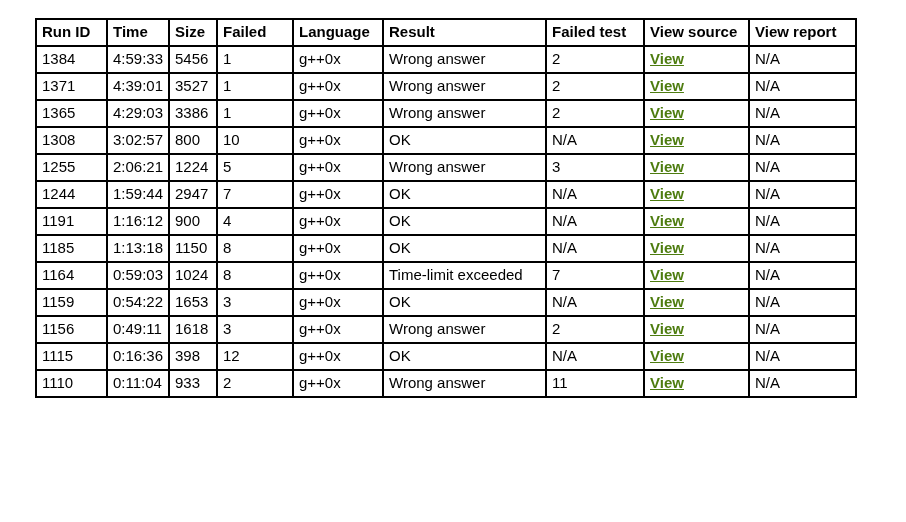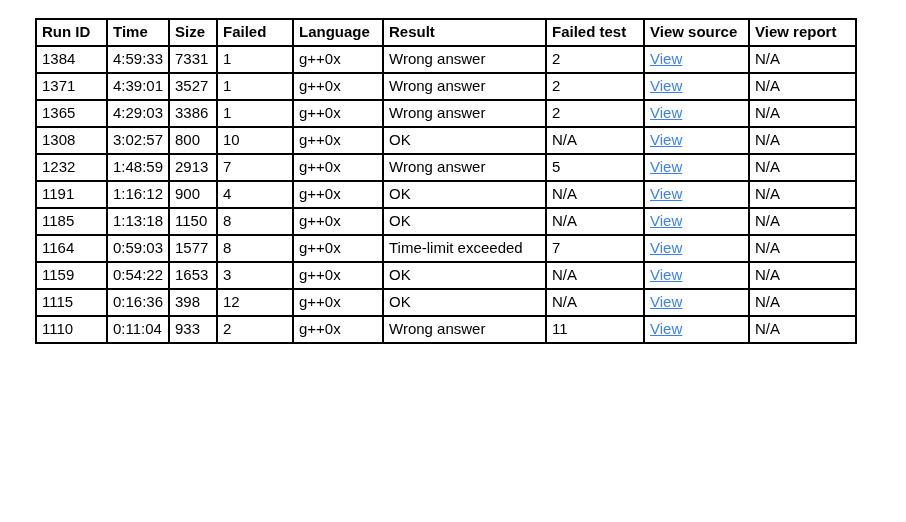--- a/index.html
+++ b/index.html
@@ -42,23 +42,24 @@
   .col-runid   { width: 71px;  }
   .col-time    { width: 62px;  }
   .col-size    { width: 48px;  }
   .col-problem { width: 76px;  }
   .col-lang    { width: 90px;  }
   .col-result  { width: 163px; }
   .col-failed  { width: 98px;  }
   .col-vsource { width: 105px; }
   .col-vreport { width: 107px; }
   a.view-link {
-    color: #3b82f6;
+    color: #4d7c0f;
     text-decoration: underline;
     cursor: pointer;
+    font-weight: bold;
   }
 </style>
 </head>
 <body>
 
 <div class="table-wrap">
   <table class="runs">
     <colgroup>
       <col class="col-runid">
       <col class="col-time">
@@ -80,21 +81,21 @@
         <th>Result</th>
         <th>Failed test</th>
         <th>View source</th>
         <th>View report</th>
       </tr>
     </thead>
     <tbody id="runs-body">
         <tr>
           <td>1384</td>
           <td>4:59:33</td>
-          <td>7331</td>
+          <td>5456</td>
           <td>1</td>
           <td>g++0x</td>
           <td>Wrong answer</td>
           <td>2</td>
           <td><a class="view-link" href="#">View</a></td>
           <td>N/A</td>
         </tr>
         <tr>
           <td>1371</td>
           <td>4:39:01</td>
@@ -122,27 +123,38 @@
           <td>3:02:57</td>
           <td>800</td>
           <td>10</td>
           <td>g++0x</td>
           <td>OK</td>
           <td>N/A</td>
           <td><a class="view-link" href="#">View</a></td>
           <td>N/A</td>
         </tr>
         <tr>
-          <td>1232</td>
-          <td>1:48:59</td>
-          <td>2913</td>
+          <td>1255</td>
+          <td>2:06:21</td>
+          <td>1224</td>
+          <td>5</td>
+          <td>g++0x</td>
+          <td>Wrong answer</td>
+          <td>3</td>
+          <td><a class="view-link" href="#">View</a></td>
+          <td>N/A</td>
+        </tr>
+        <tr>
+          <td>1244</td>
+          <td>1:59:44</td>
+          <td>2947</td>
           <td>7</td>
           <td>g++0x</td>
-          <td>Wrong answer</td>
-          <td>5</td>
+          <td>OK</td>
+          <td>N/A</td>
           <td><a class="view-link" href="#">View</a></td>
           <td>N/A</td>
         </tr>
         <tr>
           <td>1191</td>
           <td>1:16:12</td>
           <td>900</td>
           <td>4</td>
           <td>g++0x</td>
           <td>OK</td>
@@ -157,36 +169,47 @@
           <td>8</td>
           <td>g++0x</td>
           <td>OK</td>
           <td>N/A</td>
           <td><a class="view-link" href="#">View</a></td>
           <td>N/A</td>
         </tr>
         <tr>
           <td>1164</td>
           <td>0:59:03</td>
-          <td>1577</td>
+          <td>1024</td>
           <td>8</td>
           <td>g++0x</td>
           <td>Time-limit exceeded</td>
           <td>7</td>
           <td><a class="view-link" href="#">View</a></td>
           <td>N/A</td>
         </tr>
         <tr>
           <td>1159</td>
           <td>0:54:22</td>
           <td>1653</td>
           <td>3</td>
           <td>g++0x</td>
           <td>OK</td>
           <td>N/A</td>
+          <td><a class="view-link" href="#">View</a></td>
+          <td>N/A</td>
+        </tr>
+        <tr>
+          <td>1156</td>
+          <td>0:49:11</td>
+          <td>1618</td>
+          <td>3</td>
+          <td>g++0x</td>
+          <td>Wrong answer</td>
+          <td>2</td>
           <td><a class="view-link" href="#">View</a></td>
           <td>N/A</td>
         </tr>
         <tr>
           <td>1115</td>
           <td>0:16:36</td>
           <td>398</td>
           <td>12</td>
           <td>g++0x</td>
           <td>OK</td>

